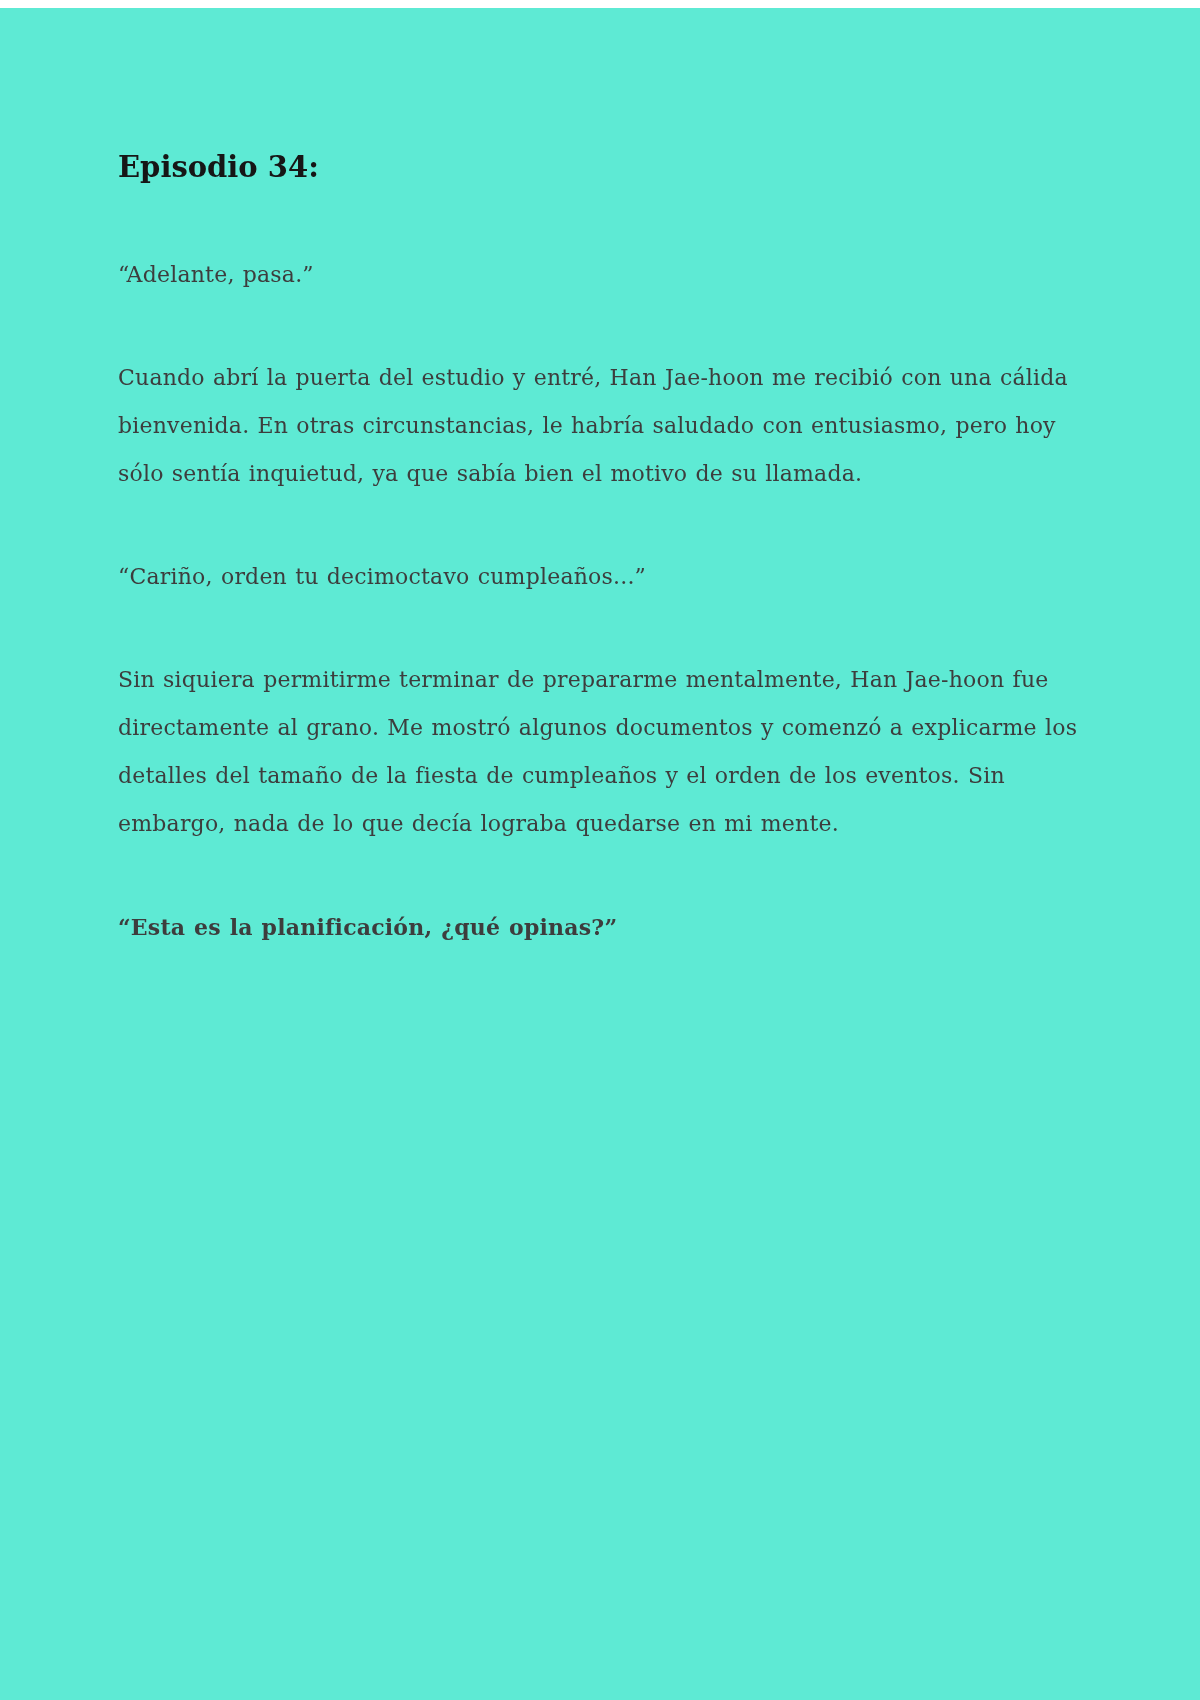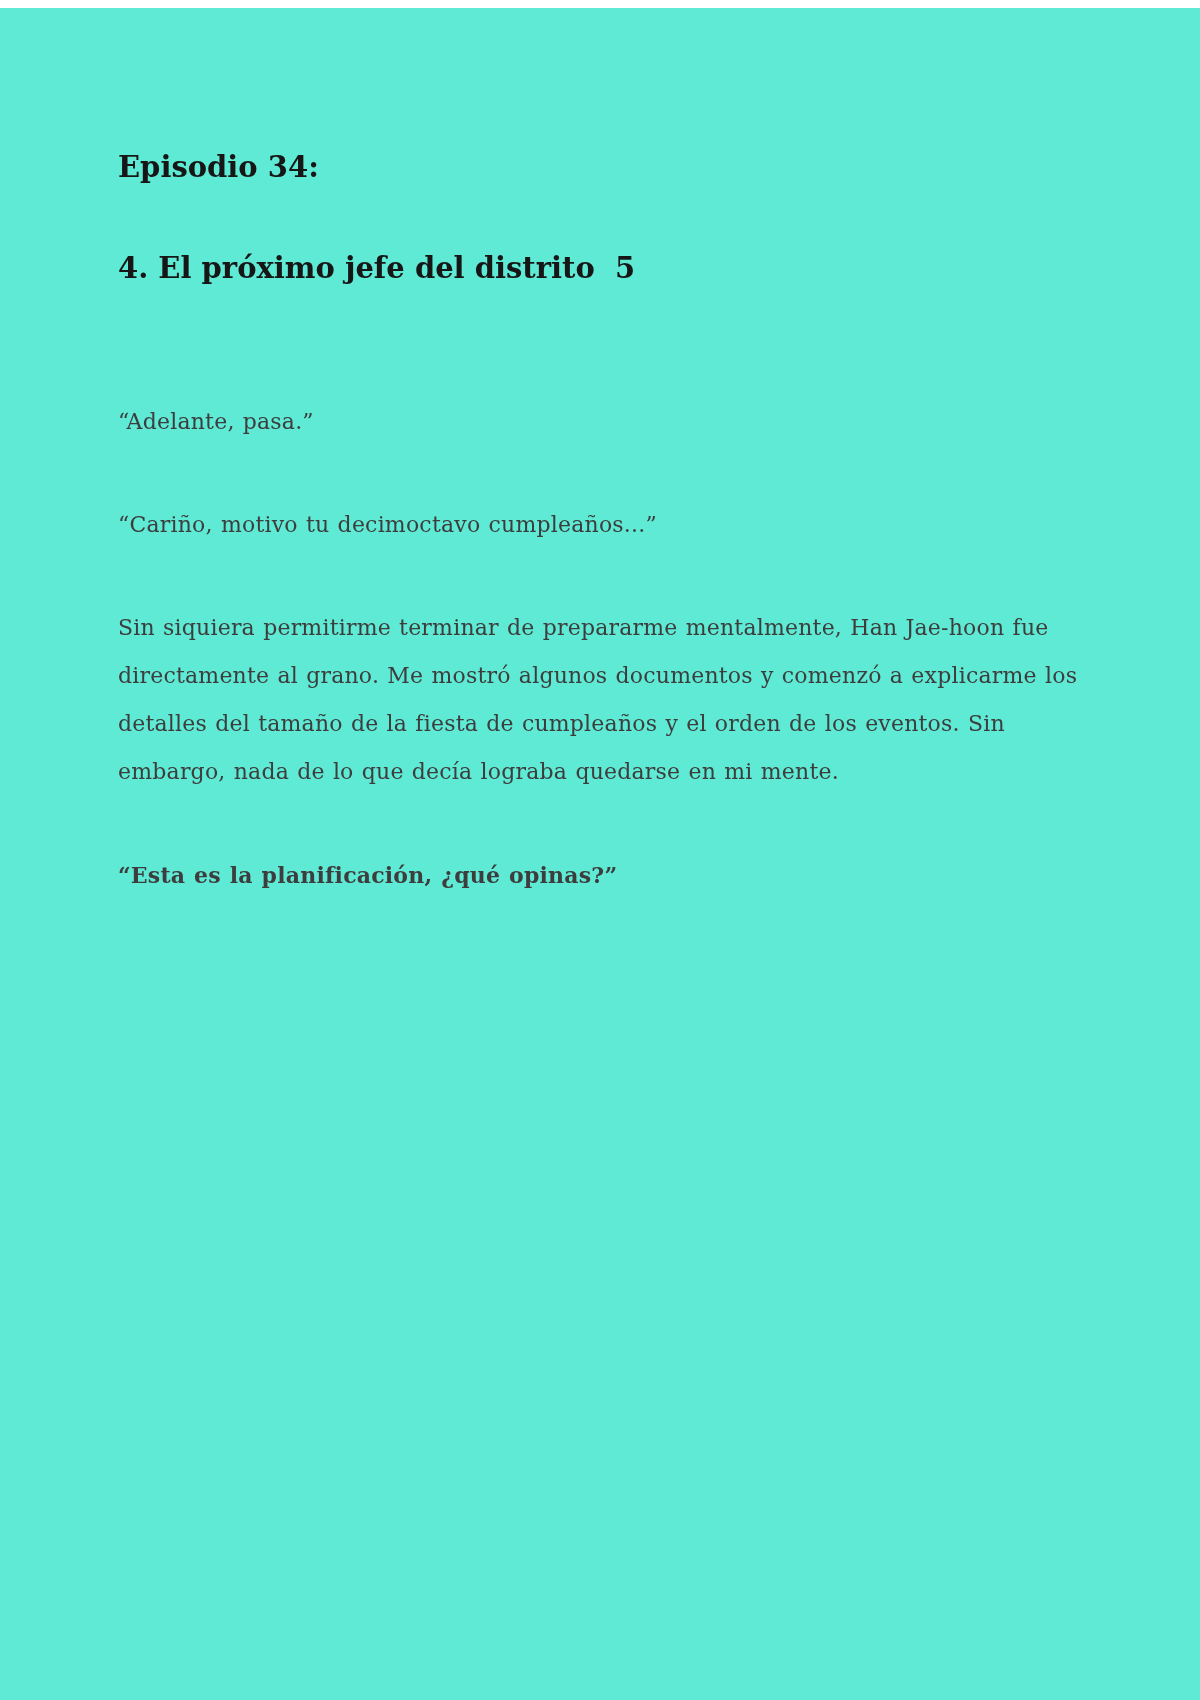--- a/index.html
+++ b/index.html
@@ -50,25 +50,25 @@
     font-weight: bold;
   }
 </style>
 </head>
 <body>
 
 <div class="page">
 
   <div class="doc-heading h-episode">Episodio 34:</div>
 
-  <div class="doc-heading h-chapter">4. El próximo jefe del distrito  5</div>
 
   <p class="doc-paragraph">“Adelante, pasa.”</p>
 
+  <p class="doc-paragraph">Cuando abrí la puerta del estudio y entré, Han Jae-hoon me recibió con una cálida bienvenida. En otras circunstancias, le habría saludado con entusiasmo, pero hoy sólo sentía inquietud, ya que sabía bien el motivo de su llamada.</p>
 
 
-  <p class="doc-paragraph">“Cariño, motivo tu decimoctavo cumpleaños...”</p>
+  <p class="doc-paragraph">“Cariño, orden tu decimoctavo cumpleaños...”</p>
 
   <p class="doc-paragraph">Sin siquiera permitirme terminar de prepararme mentalmente, Han Jae-hoon fue directamente al grano. Me mostró algunos documentos y comenzó a explicarme los detalles del tamaño de la fiesta de cumpleaños y el orden de los eventos. Sin embargo, nada de lo que decía lograba quedarse en mi mente.</p>
 
   <p class="doc-paragraph">“Esta es la planificación, ¿qué opinas?”</p>
 
 </div>
 
 </body></html>

